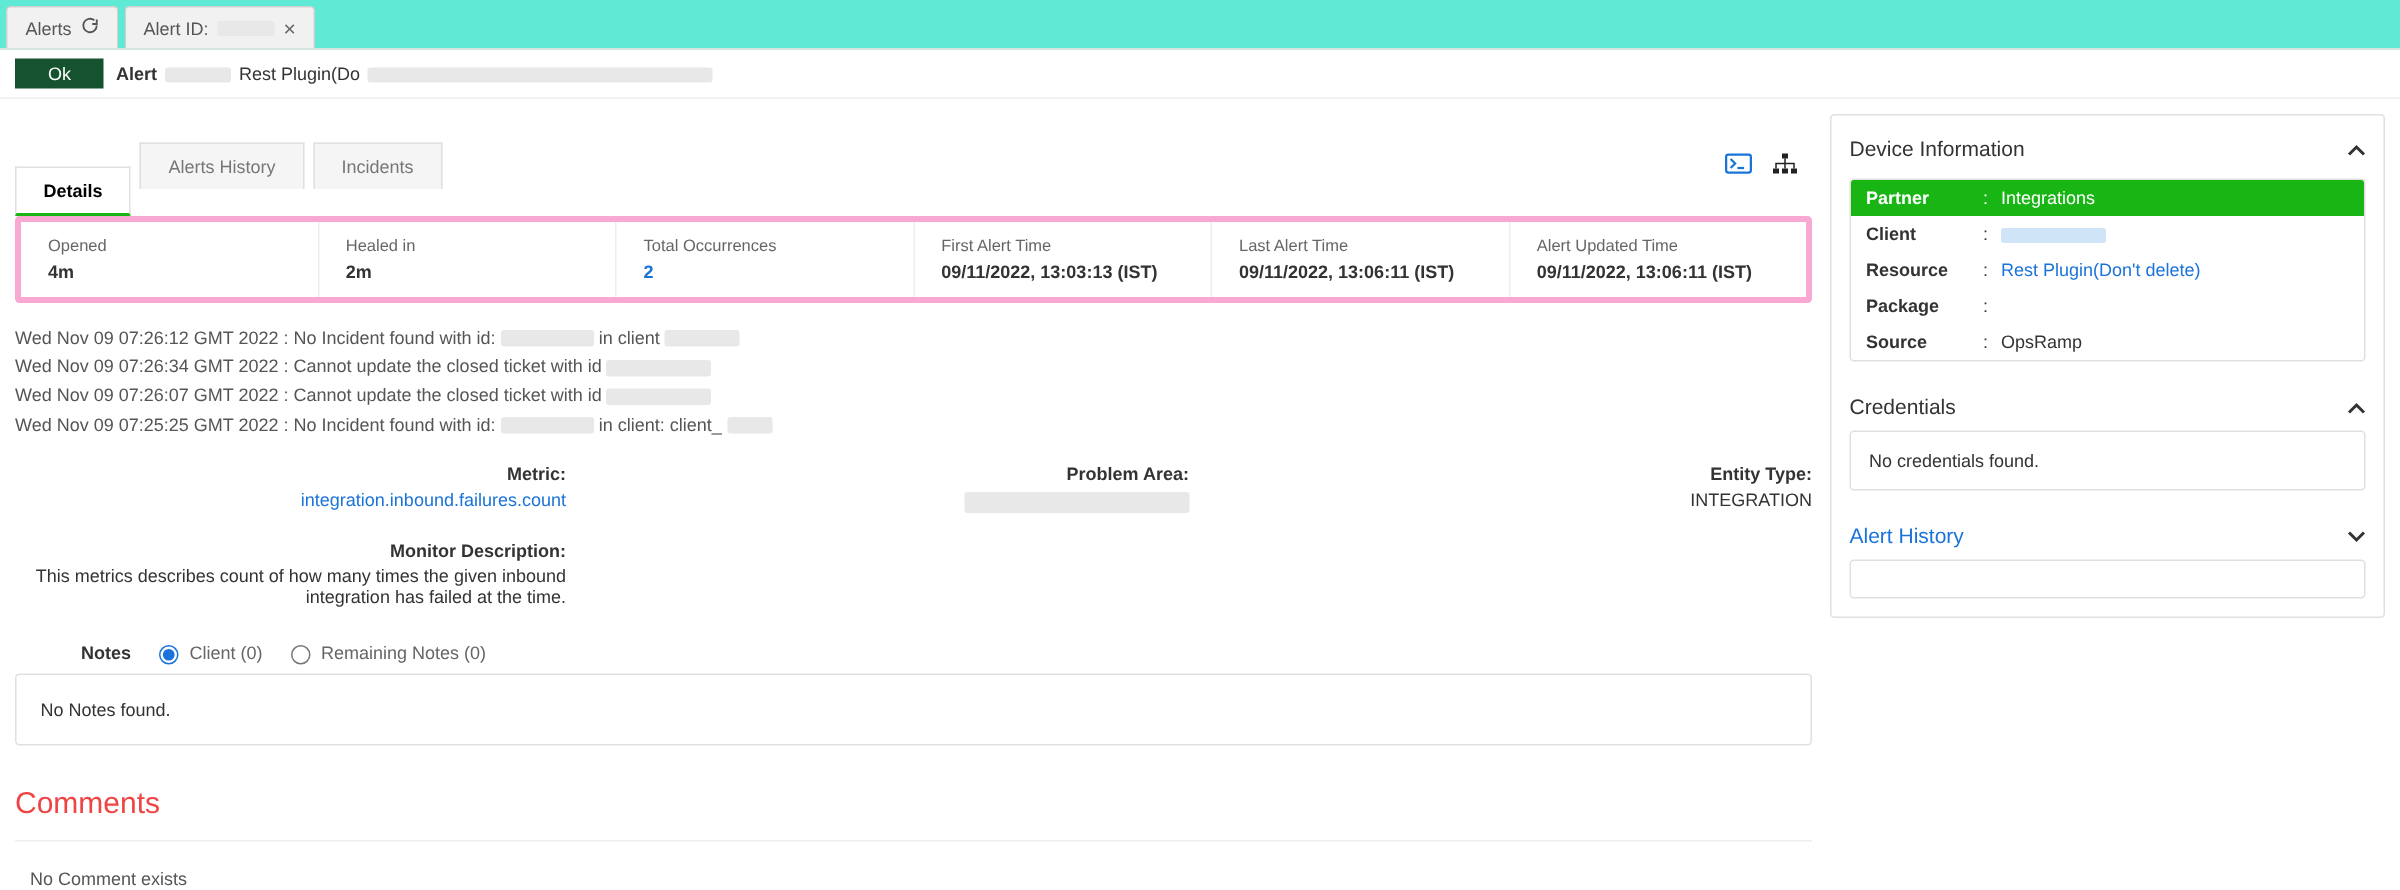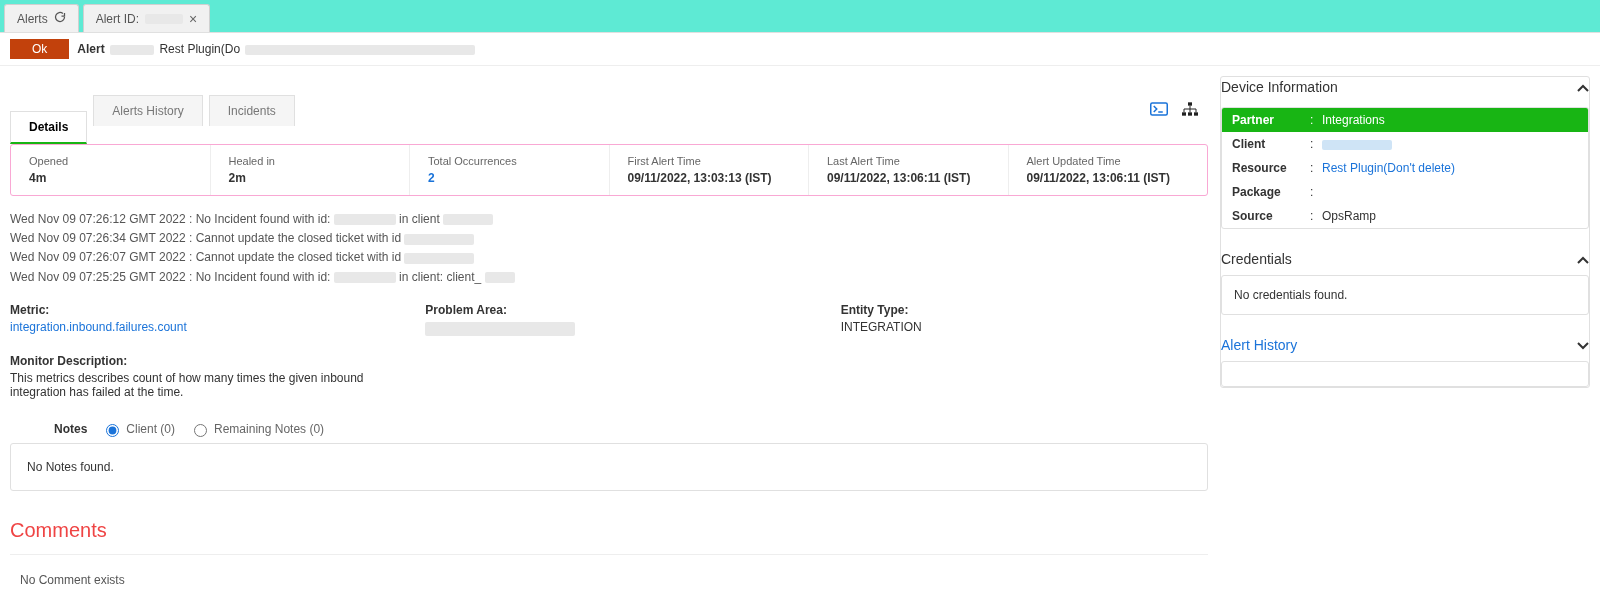--- a/index.html
+++ b/index.html
@@ -43,41 +43,41 @@
   .close-x { font-size:14px; color:#666; line-height:1; }
   
   .status-bar {
     display:flex;
     align-items:center;
     padding: 6px 10px;
     border-bottom: 1px solid #eee;
     gap: 8px;
   }
   .status-badge {
-    background: #c2410c;
+    background: #14532d;
     color: #fff;
     padding: 3px 22px;
     font-weight: 500;
     font-size:12px;
   }
   .alert-title strong { font-weight:600; }
   
   .main-wrap {
     display:flex;
     gap: 12px;
     padding: 10px 10px 0 10px;
     align-items:flex-start;
   }
   .left-col { flex: 1 1 auto; min-width:0; }
   .right-col {
     width: 370px;
     flex: 0 0 370px;
     border: 1px solid #e0e0e0;
     border-radius:3px;
-    padding: 0;
+    padding: 12px;
   }
   
   .sub-tab-row {
     display:flex;
     align-items:center;
   }
   .sub-tab {
     padding: 8px 18px;
     border:1px solid #e0e0e0;
     border-bottom:none;
@@ -92,21 +92,21 @@
     color:#000;
     font-weight:600;
     border-bottom: 2px solid #18b514;
     margin-top: 35px;
   }
   .sub-tab-spacer { flex:1; }
   .sub-tab-icons { display:flex; gap:14px; padding-right:10px; }
   
   .summary-strip {
     display:flex;
-    border:1px solid #f9a8d4;
+    border:4px solid #f9a8d4;
     border-radius:3px;
     margin-top:0;
     overflow:hidden;
   }
   .summary-cell {
     flex:1;
     padding: 10px 18px;
     border-right:1px solid #eee;
   }
   .summary-cell:last-child { border-right:none; }
@@ -116,20 +116,21 @@
   
   .log-box { padding: 14px 0 6px 0; color:#555; }
   .log-line { white-space:nowrap; line-height:1.6; }
   .log-line .redacted { height:11px; }
   
   .detail-grid {
     display:grid;
     grid-template-columns: 1fr 1fr 1fr;
     gap: 18px 48px;
     margin: 10px 0 22px 0;
+    text-align: right;
   }
   .dgroup .dlabel { font-weight:600; margin-bottom:3px; }
   .dgroup .dlink { color:#1a73d9; cursor:pointer; }
   
   .notes-row { display:flex; align-items:center; gap:14px; margin-bottom:6px; }
   .notes-row .section-label { font-weight:600;margin-left:44px; }
   .radio-opt { display:flex; align-items:center; gap:4px; color:#666; }
   .radio-opt input { accent-color:#1a73d9; }
   .bordered-panel { border:1px solid #e0e0e0; border-radius:3px; padding: 16px; }
   

